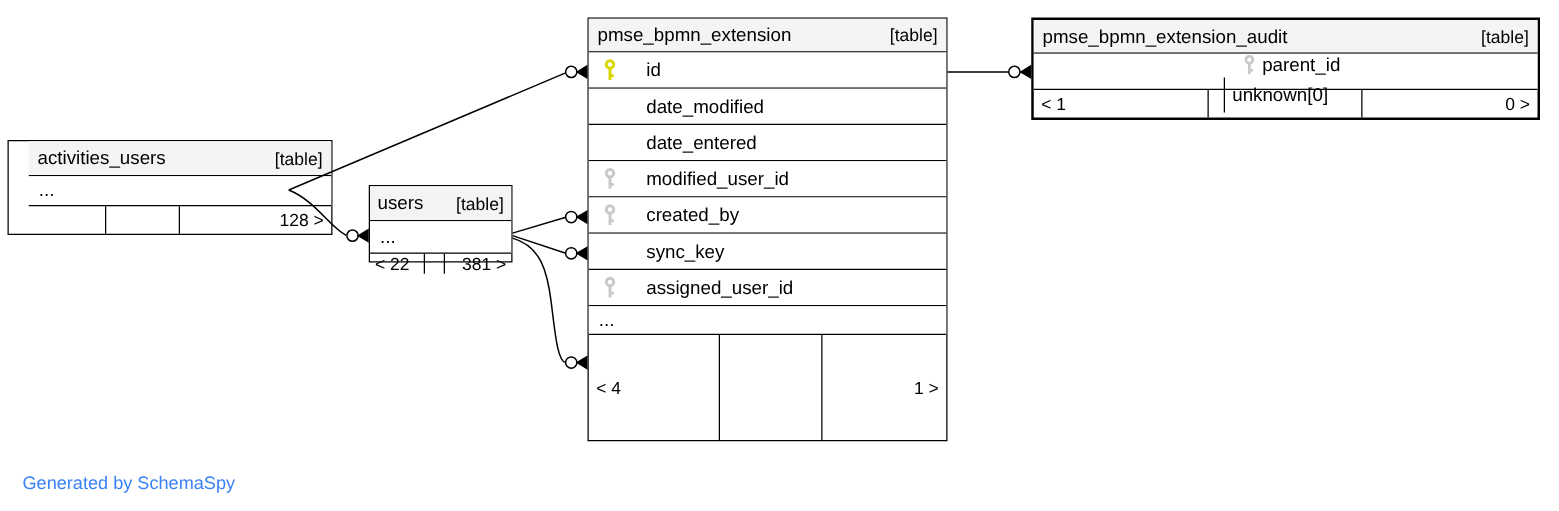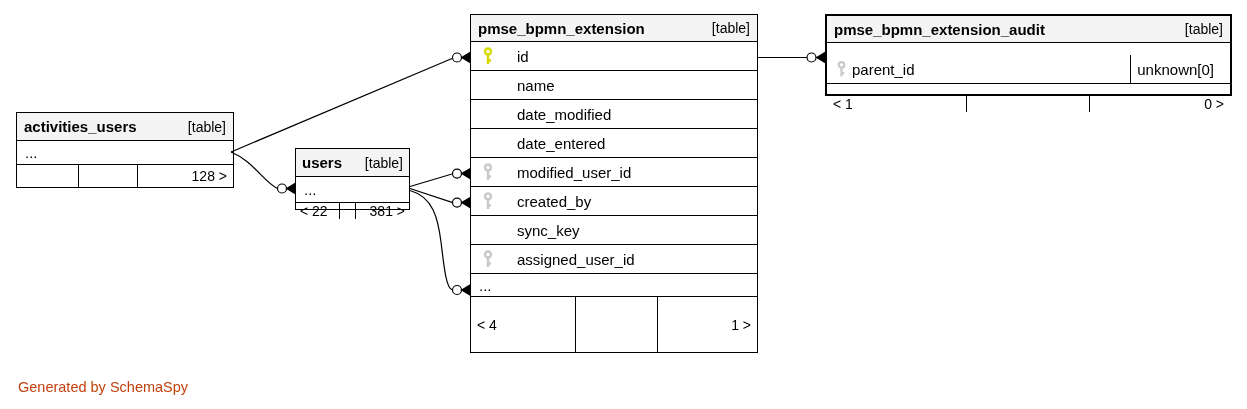--- a/index.html
+++ b/index.html
@@ -2,24 +2,24 @@
 <html><head>
 <meta charset="utf-8">
 <style>
   html,body{margin:0;padding:0;background:#ffffff;}
   .canvas{position:relative;width:1247px;height:409px;background:#ffffff;
           font-family:"Liberation Sans",sans-serif;color:#000;overflow:hidden;}
 
   
   .tbl{position:absolute;background:#fff;border:1px solid #000;box-sizing:border-box;
        display:flex;flex-direction:column;}
-  .tbl.thick{border-width:2px;gap:12px;}
+  .tbl.thick{border-width:2px;}
   .hdr{flex:none;display:flex;justify-content:space-between;align-items:center;
        background:#f4f4f4;border-bottom:1px solid #000;padding:0 7px;box-sizing:border-box;}
-  .t-name{font-weight:bold;font-size:15px;white-space:nowrap;}
+  .t-name{font-weight:normal;font-size:15px;white-space:nowrap;}
   .t-tag{font-size:14px;white-space:nowrap;margin-left:8px;}
   .crow{flex:none;display:flex;align-items:center;border-bottom:1px solid #000;
         box-sizing:border-box;font-size:15px;background:#fff;}
   .icon-slot{flex:none;width:14px;height:19px;margin:0 22px 0 10px;}
   .icon-slot svg{display:block;}
   .dots{padding-left:8px;}
   .foot{flex:1;display:flex;font-size:14px;box-sizing:border-box;}
   .fc{display:flex;align-items:center;box-sizing:border-box;padding:0 6px;}
   .fc.mid,.fc.left{border-right:1px solid #000;}
   .fc.right{flex:1;justify-content:flex-end;}
@@ -28,30 +28,30 @@
   #t-ext{left:470px;top:14px;width:288px;height:339px;}
   #t-ext .hdr{height:27px;}
   #t-ext .crow{height:29px;}
   #t-ext .crow.ellip{height:23px;}
   #t-ext .fc.left{width:105px;}
   #t-ext .fc.mid{width:82px;}
 
   
   #t-audit{left:825px;top:14px;width:407px;height:82px;}
   #t-audit .hdr{height:27px;}
-  #t-audit .crow{height:29px;padding:0;}
+  #t-audit .crow{height:29px;padding:0;flex-direction:column;}
   #t-audit .icon-slot{margin:0 4px 0 8px;width:13px;}
   #t-audit .cell-name{flex:1;display:flex;align-items:center;height:100%;}
   #t-audit .cell-type{flex:none;width:100px;border-left:1px solid #000;height:100%;
                       display:flex;align-items:center;justify-content:flex-end;padding-right:16px;box-sizing:border-box;}
   #t-audit .fc.left{width:140px;}
   #t-audit .fc.mid{width:123px;}
 
   
-  #t-act{left:16px;top:112px;width:218px;height:76px;}
+  #t-act{left:6px;top:112px;width:260px;height:76px;padding-left:16px;}
   #t-act .hdr{height:28px;}
   #t-act .crow{height:24px;}
   #t-act .fc.left{width:62px;}
   #t-act .fc.mid{width:59px;}
 
   
   #t-users{left:295px;top:148px;width:115px;height:62px;}
   #t-users .hdr{height:28px;padding:0 6px;}
   #t-users .crow{height:26px;}
   #t-users .fc{padding:0 4px;}
@@ -61,21 +61,21 @@
   
   .key-pk{stroke:#d8d800;}
   .key-fk{stroke:#c9c9c9;}
 
   
   .edges{position:absolute;left:0;top:0;pointer-events:none;}
   .edges path.line{fill:none;stroke:#000;stroke-width:1.2;}
   .edges circle.odot{fill:#fff;stroke:#000;stroke-width:1.2;}
   .edges path.crowhead{fill:#000;stroke:none;}
 
-  .gen-note{position:absolute;left:18px;top:379px;font-size:14.5px;color:#c2410c;}
+  .gen-note{position:absolute;left:18px;top:379px;font-size:14.5px;color:#3b82f6;}
 </style>
 </head>
 <body>
 
 <div class="canvas">
 
   <div class="tbl" id="t-act">
     <div class="hdr">
       <span class="t-name">activities_users</span>
       <span class="t-tag">[table]</span>
@@ -112,24 +112,20 @@
     </div>
 
     <div class="crow">
       <span class="icon-slot">
         <svg width="14" height="19" viewBox="0 0 14 19" fill="none">
           <circle class="key-pk" cx="7" cy="4.5" r="3" stroke-width="2.4"></circle>
           <path class="key-pk" d="M7 7.5 V17 M7 13.5 h3" stroke-width="2.4"></path>
         </svg>
       </span>
       <span>id</span>
-    </div>
-    <div class="crow">
-      <span class="icon-slot"></span>
-      <span>name</span>
     </div>
     <div class="crow">
       <span class="icon-slot"></span>
       <span>date_modified</span>
     </div>
     <div class="crow">
       <span class="icon-slot"></span>
       <span>date_entered</span>
     </div>
     <div class="crow">

